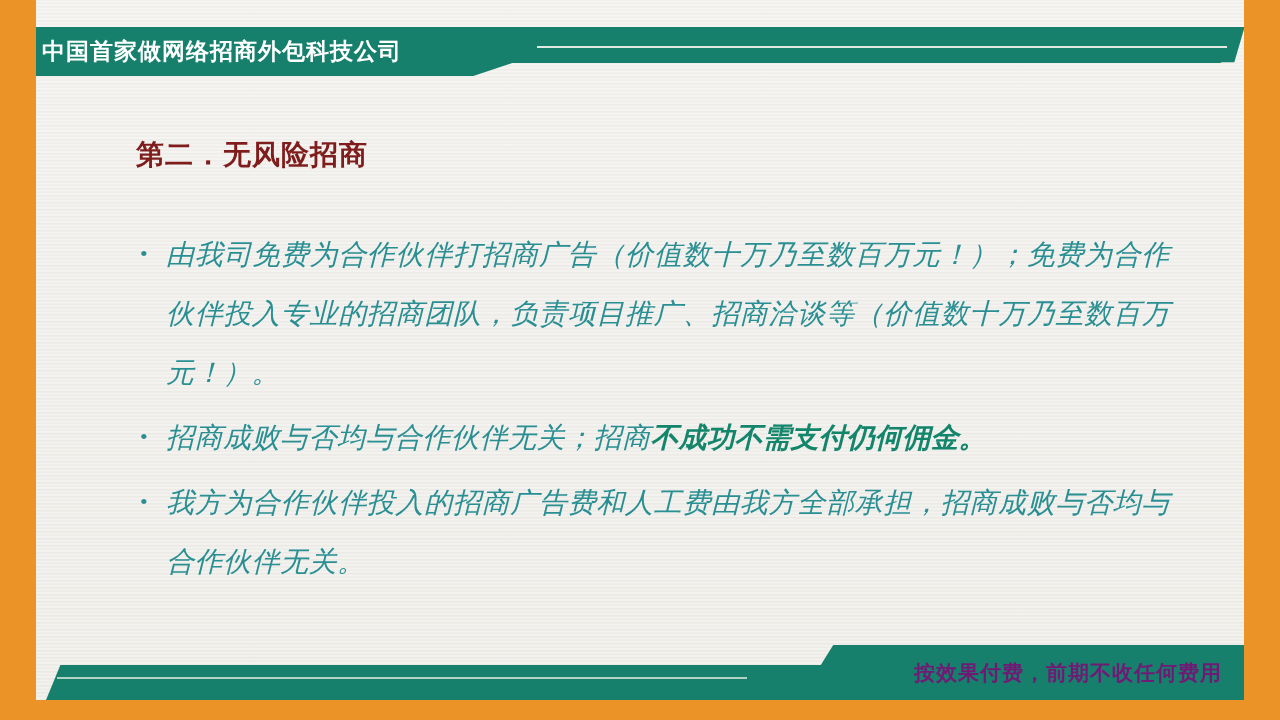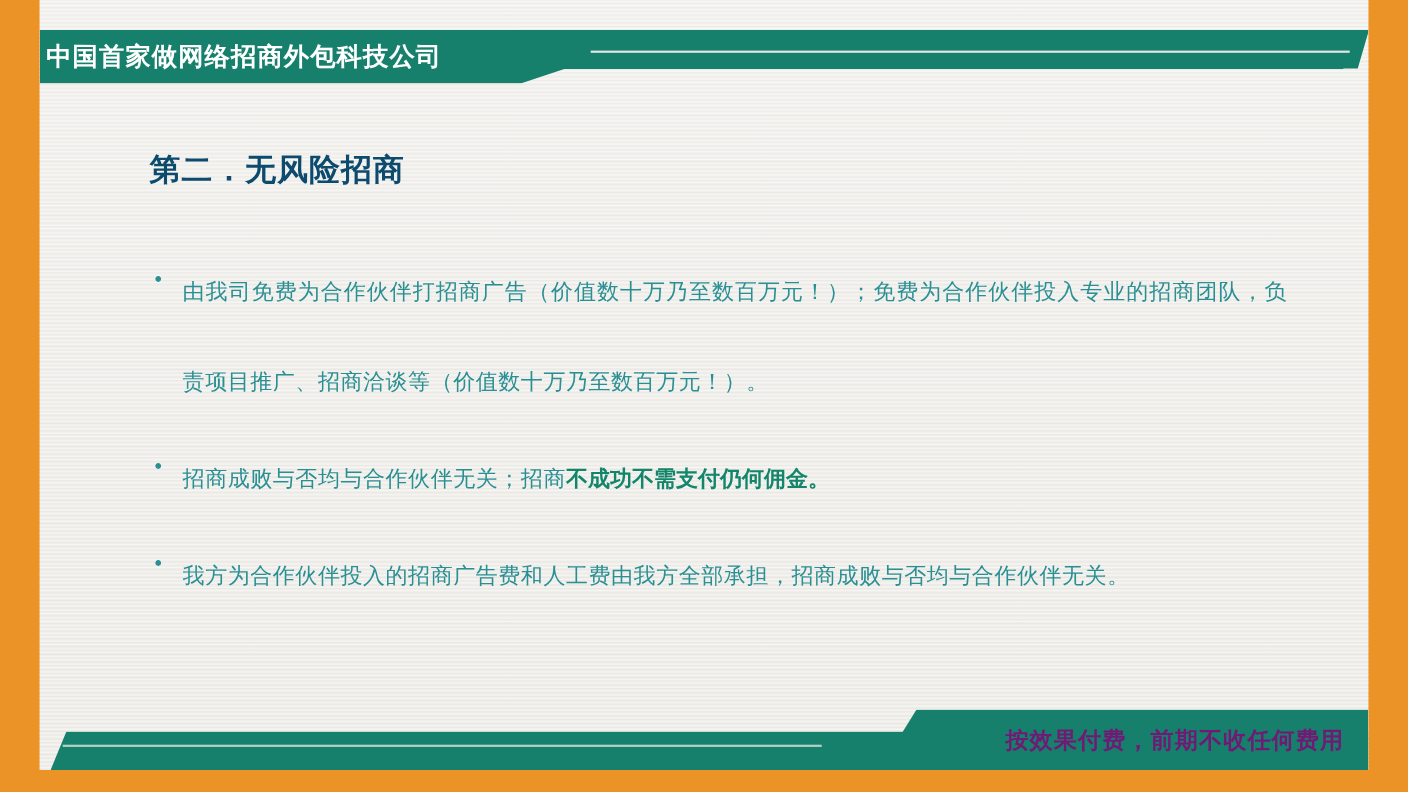--- a/index.html
+++ b/index.html
@@ -88,21 +88,21 @@
     font-weight: bold;
     letter-spacing: 1px;
     white-space: nowrap;
   }
 
   
   .body-title {
     position: absolute;
     left: 136px;
     top: 136px;
-    color: #0c4a6e;
+    color: #7f1d1d;
     font-size: 28px;
     font-weight: bold;
     letter-spacing: 1px;
     white-space: nowrap;
   }
 
   .bullets {
     position: absolute;
     left: 140px;
     top: 225px;
@@ -119,24 +119,25 @@
     color: #2a8f93;
     font-size: 22px;
     line-height: 57px;
     text-align: left;
     font-family: "Liberation Serif", "DejaVu Serif", serif;
   }
   .bullet-text {
     flex: 1 1 auto;
     color: #2a8f93;
     font-family: "Liberation Serif", "DejaVu Serif", serif;
-    font-size: 20px;
-    line-height: 82px;
+    font-size: 28px;
+    line-height: 59px;
     letter-spacing: 0.5px;
     text-align: justify;
+    font-style: italic;
   }
   .bullet-text b {
     font-family: "Liberation Sans", "DejaVu Sans", sans-serif;
     font-weight: bold;
     color: #12856a;
     letter-spacing: 0px;
     margin-top: 12px;
   }
 
   

